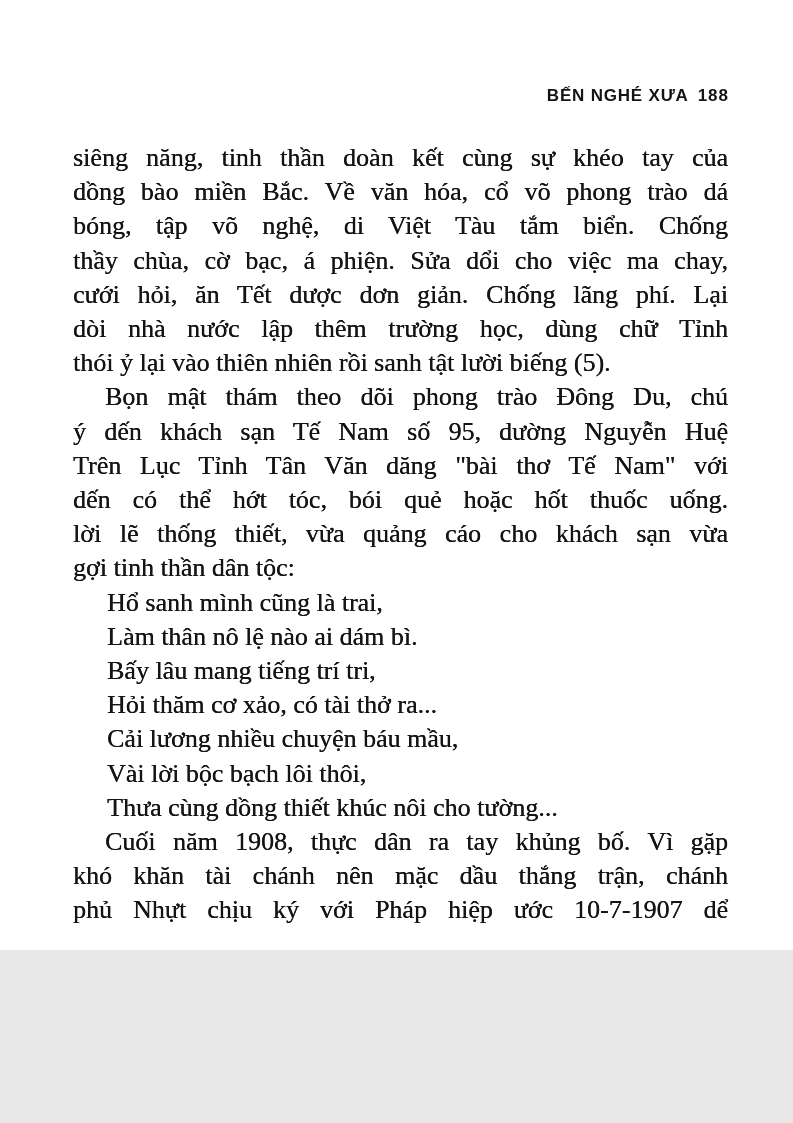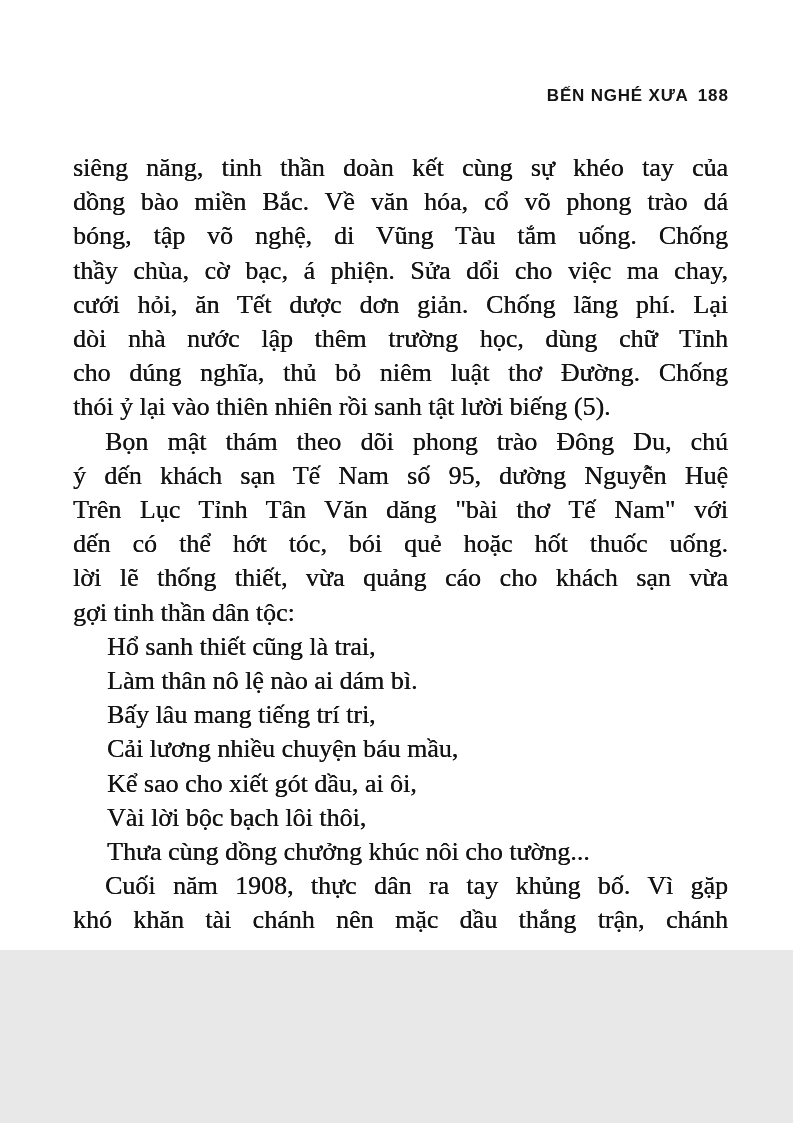--- a/index.html
+++ b/index.html
@@ -26,21 +26,21 @@
     letter-spacing: 0.8px;
     white-space: nowrap;
   }
   .running-header .pagenum {
     margin-left: 9px;
     letter-spacing: 1px;
   }
   .textblock {
     position: absolute;
     left: 73px;
-    top: 151px;
+    top: 141px;
     width: 655px;
     font-family: "Liberation Serif", "DejaVu Serif", serif;
     font-size: 26px;
     line-height: 34.2px;
     text-shadow: 0.25px 0 0 currentColor; 
   }
   .ln {
     white-space: pre-wrap;
   }
   .ln.j {
@@ -64,40 +64,40 @@
 
 <div class="page">
 
   <div class="running-header">
     <span>BẾN NGHÉ XƯA</span><span class="pagenum">188</span>
   </div>
 
   <div class="textblock" id="textblock">
       <div class="ln j">siêng năng, tinh thần doàn kết cùng sự khéo tay của</div>
       <div class="ln j">dồng bào miền Bắc. Về văn hóa, cổ võ phong trào dá</div>
-      <div class="ln j">bóng, tập võ nghệ, di Vũng Tàu tắm uống. Chống</div>
+      <div class="ln j">bóng, tập võ nghệ, di Việt Tàu tắm biển. Chống</div>
       <div class="ln j">thầy chùa, cờ bạc, á phiện. Sửa dổi cho việc ma chay,</div>
       <div class="ln j">cưới hỏi, ăn Tết dược dơn giản. Chống lãng phí. Lại</div>
       <div class="ln j">dòi nhà nước lập thêm trường học, dùng chữ Tỉnh</div>
-      <div class="ln j">cho dúng nghĩa, thủ bỏ niêm luật thơ Đường. Chống</div>
       <div class="ln">thói ỷ lại vào thiên nhiên rồi sanh tật lười biếng (5).</div>
       <div class="ln j ind">Bọn mật thám theo dõi phong trào Đông Du, chú</div>
       <div class="ln j">ý dến khách sạn Tế Nam số 95, dường Nguyễn Huệ</div>
       <div class="ln j">Trên Lục Tỉnh Tân Văn dăng "bài thơ Tế Nam" với</div>
       <div class="ln j">dến có thể hớt tóc, bói quẻ hoặc hốt thuốc uống.</div>
       <div class="ln j">lời lẽ thống thiết, vừa quảng cáo cho khách sạn vừa</div>
       <div class="ln">gợi tinh thần dân tộc:</div>
-      <div class="ln verse">Hổ sanh thiết cũng là trai,</div>
+      <div class="ln verse">Hổ sanh mình cũng là trai,</div>
       <div class="ln verse">Làm thân nô lệ nào ai dám bì.</div>
       <div class="ln verse">Bấy lâu mang tiếng trí tri,</div>
+      <div class="ln verse">Hỏi thăm cơ xảo, có tài thở ra...</div>
       <div class="ln verse">Cải lương nhiều chuyện báu mầu,</div>
-      <div class="ln verse">Kể sao cho xiết gót dầu, ai ôi,</div>
       <div class="ln verse">Vài lời bộc bạch lôi thôi,</div>
-      <div class="ln verse">Thưa cùng dồng chưởng khúc nôi cho tường...</div>
+      <div class="ln verse">Thưa cùng dồng thiết khúc nôi cho tường...</div>
       <div class="ln j ind">Cuối năm 1908, thực dân ra tay khủng bố. Vì gặp</div>
       <div class="ln j">khó khăn tài chánh nên mặc dầu thắng trận, chánh</div>
+      <div class="ln j">phủ Nhựt chịu ký với Pháp hiệp ước 10-7-1907 dể</div>
     </div>
 
   <div class="artifact dot"></div>
   <div class="artifact bar1"></div>
   <div class="artifact bar2"></div>
 
 </div>
 
 </body></html>

